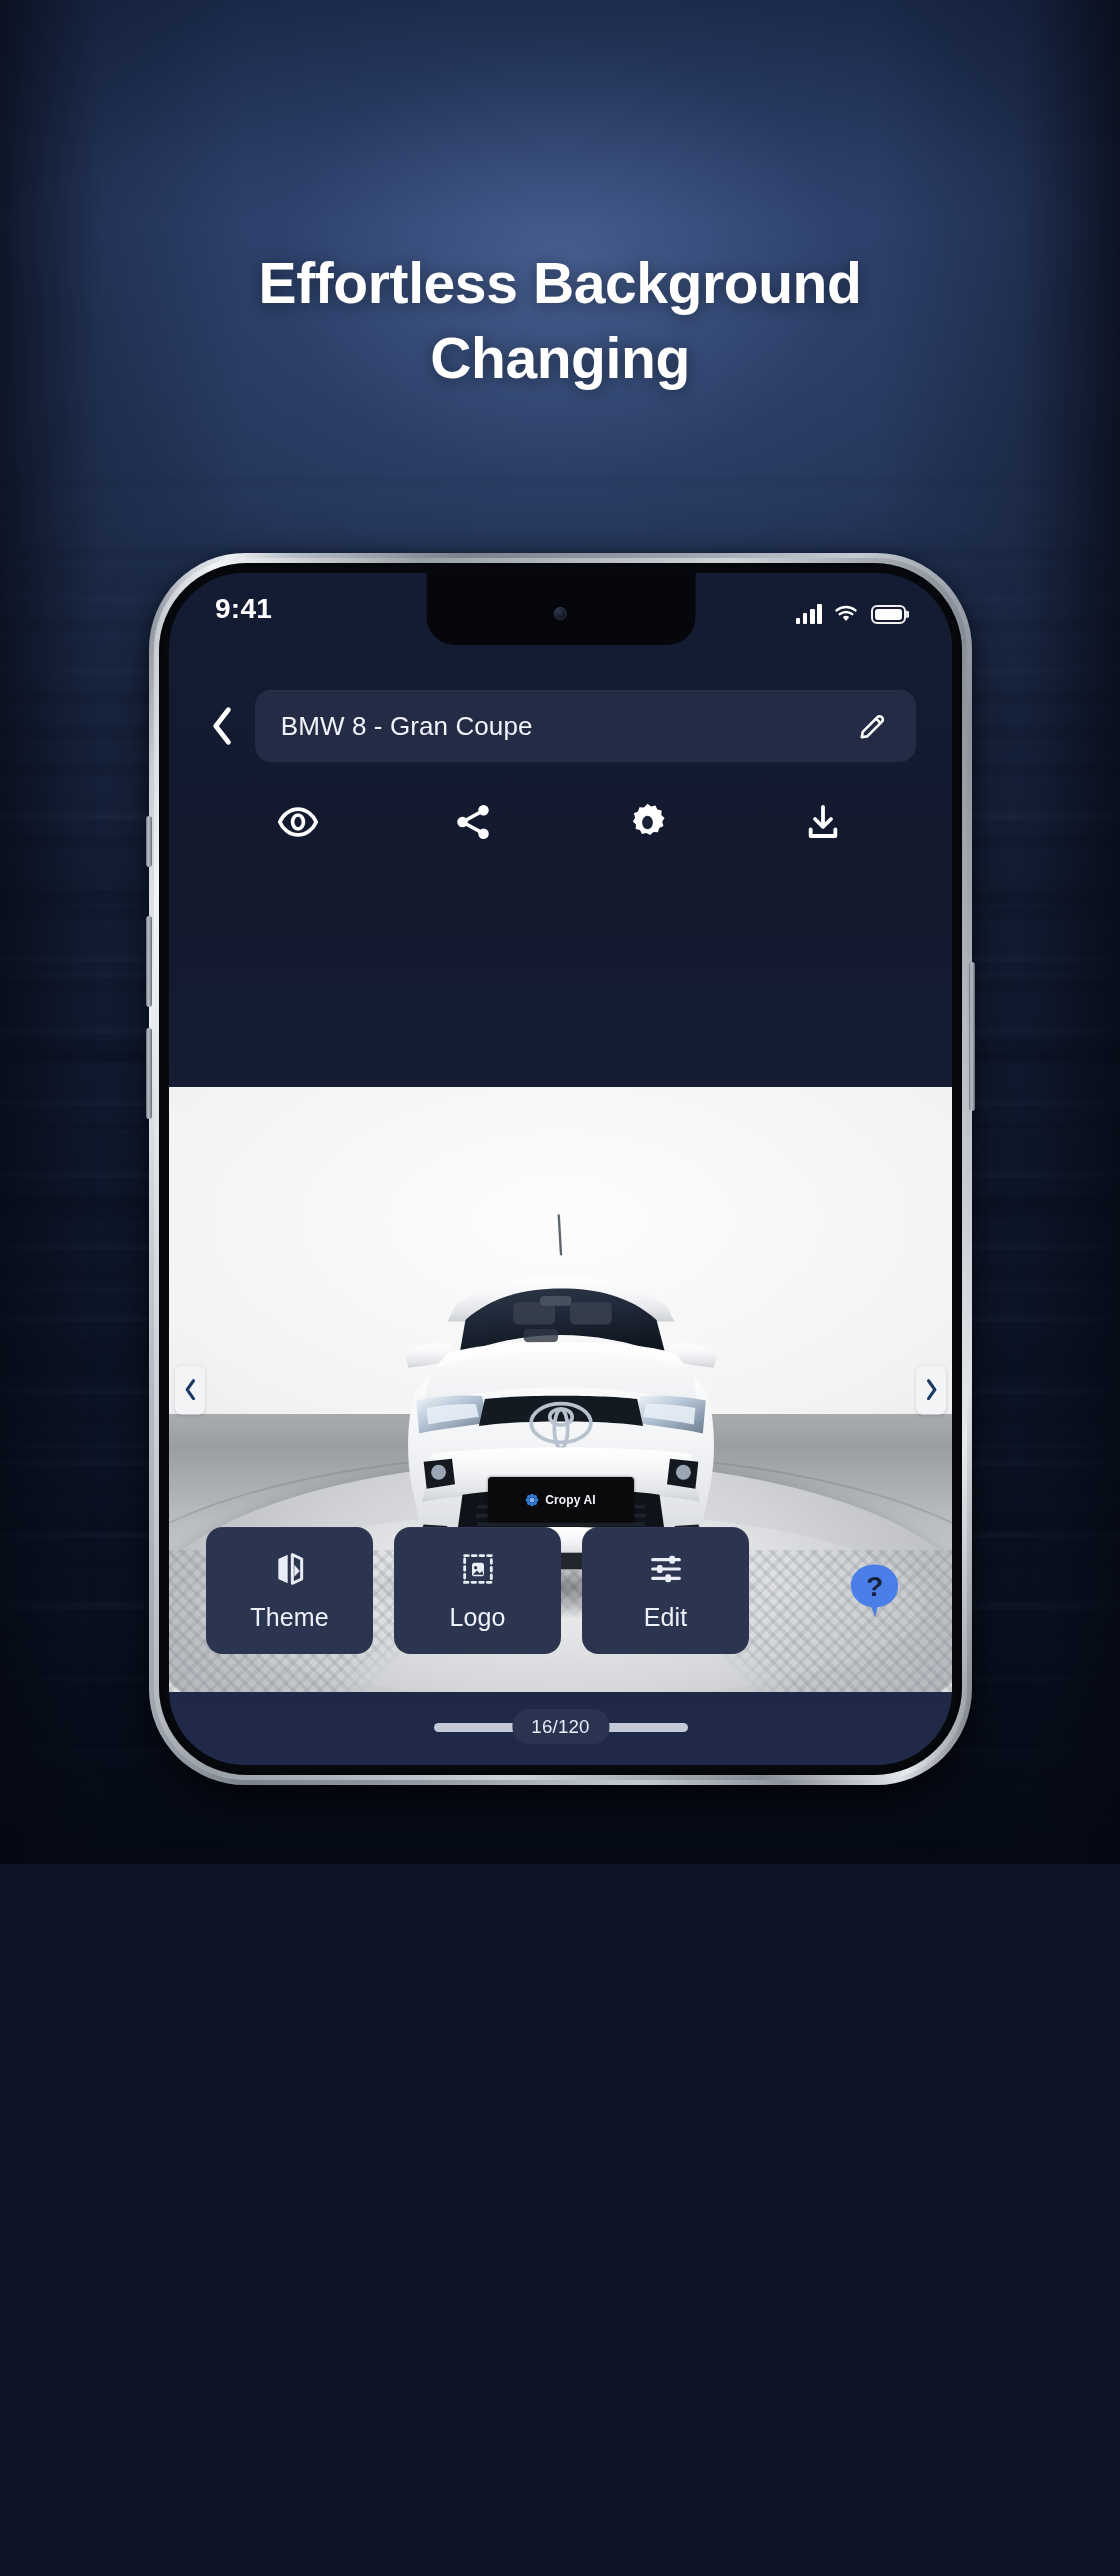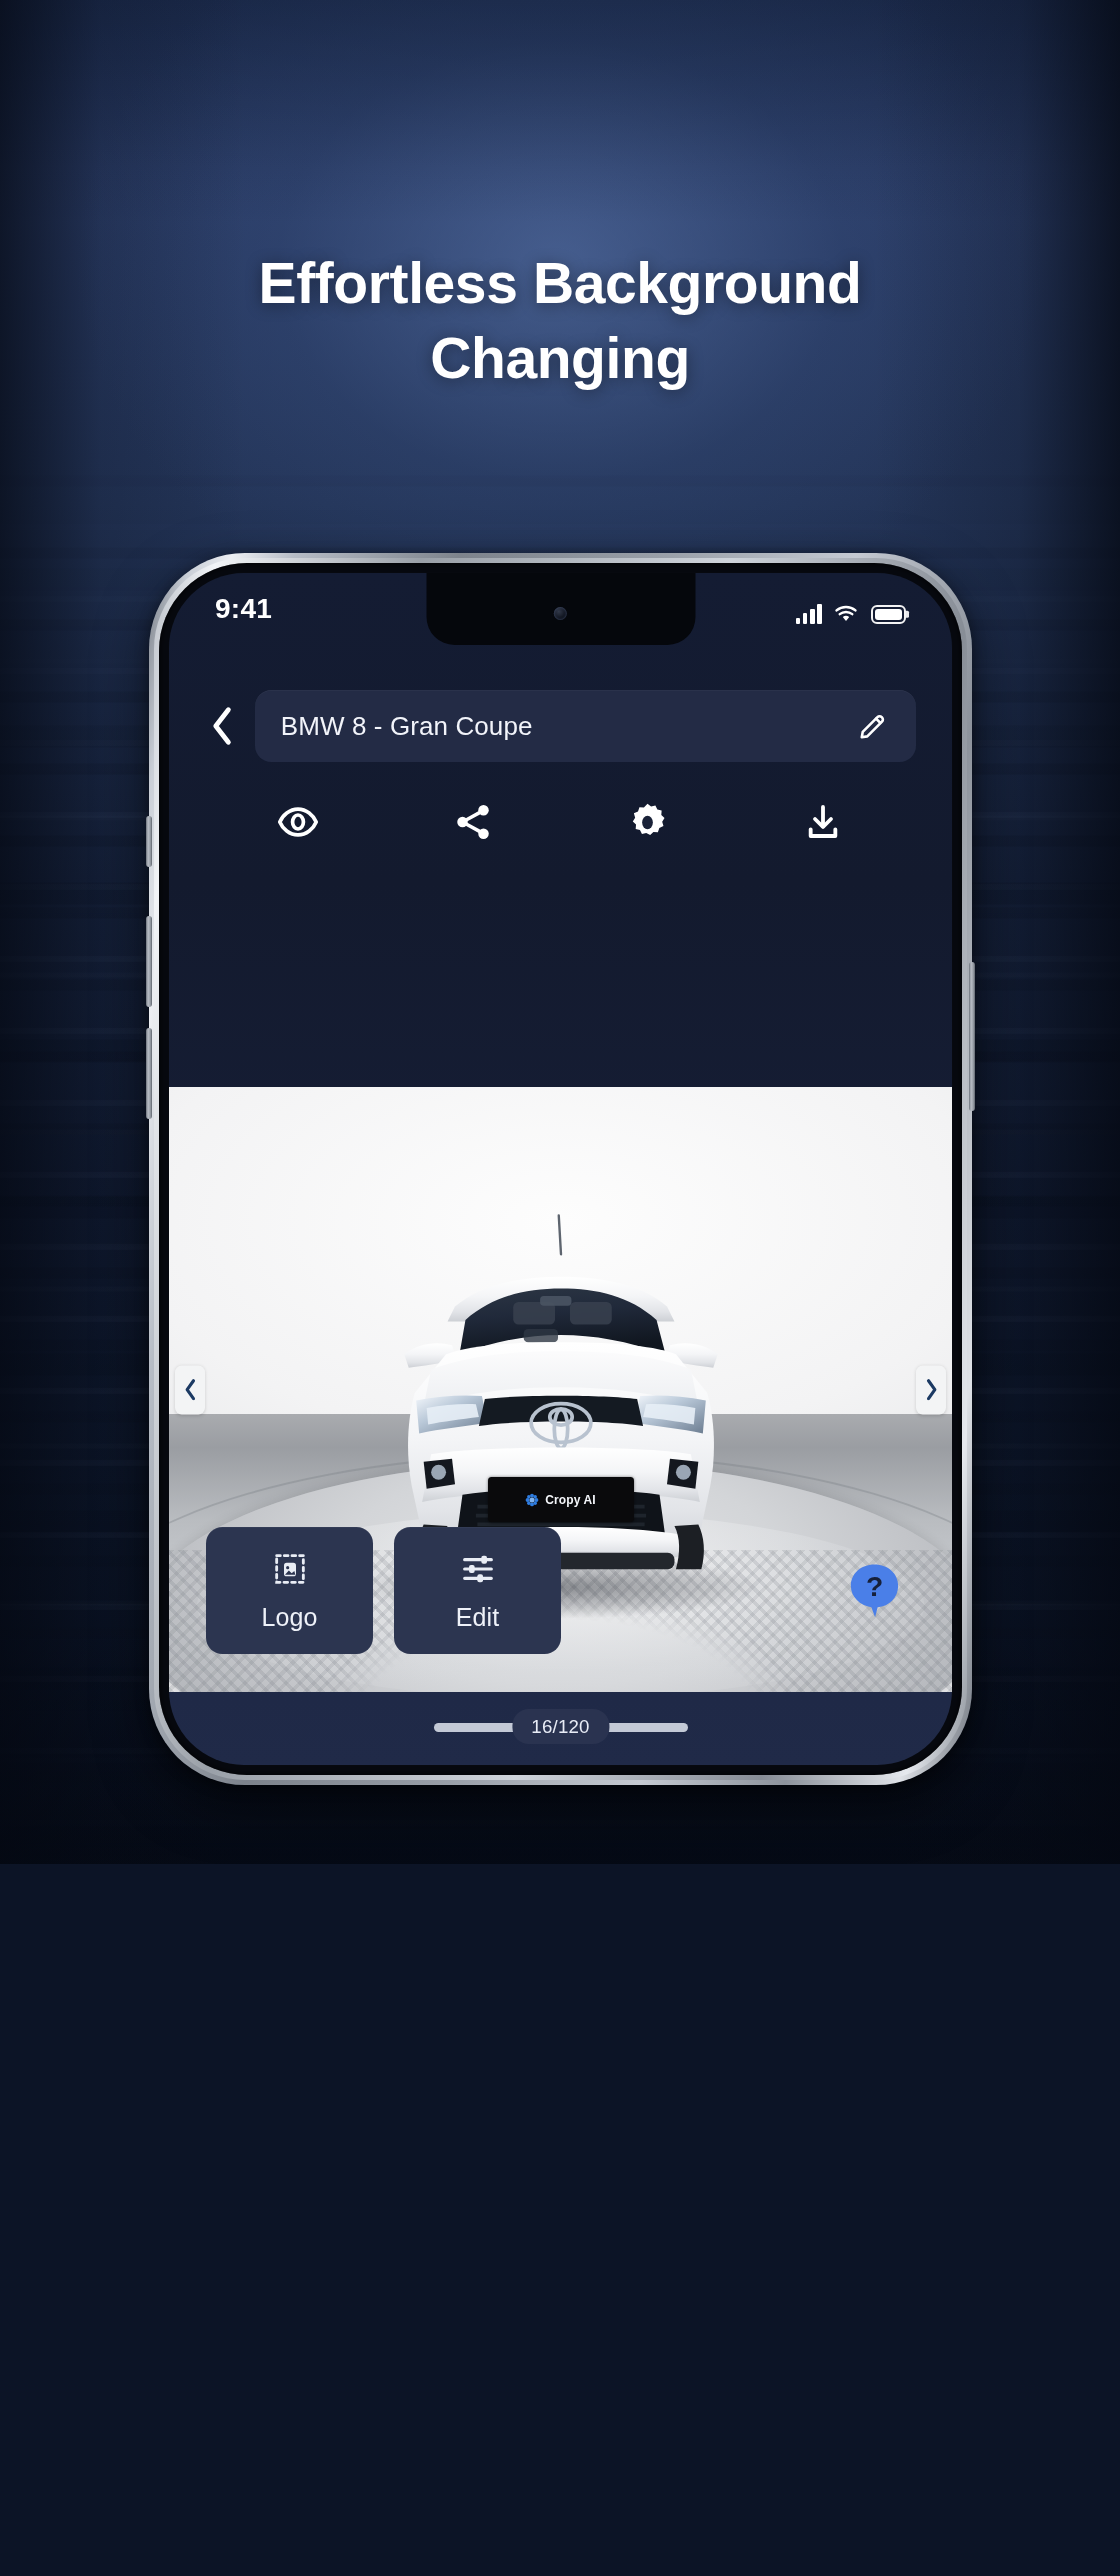--- a/index.html
+++ b/index.html
@@ -555,20 +555,28 @@
               <svg width="15" height="22.4" viewBox="0 0 20 30">
                 <path d="M6 3 L14.5 15 L6 27" stroke="#1c3a63" stroke-width="4.2" fill="none" stroke-linecap="round" stroke-linejoin="round"></path>
               </svg>
             </div>
           </div>
 
           <div class="counter">16/120</div>
 
           <div class="actionbar">
 
+            <div class="action-btn">
+              <svg width="40" height="40" viewBox="0 0 24 24">
+                <path d="M10.6 3.4 L10.6 20.6 L5.0 18.0 L5.0 6.0 Z" fill="#e9edf5"></path>
+                <path d="M13.4 3.4 L13.4 20.6 L19.0 18.0 L19.0 6.0 Z" fill="none" stroke="#e9edf5" stroke-width="1.8" stroke-linejoin="round"></path>
+                <path d="M14.6 9.4 L17.8 13.2 L14.6 16.6 Z" fill="#e9edf5"></path>
+              </svg>
+              <span class="lbl">Theme</span>
+            </div>
 
             <div class="action-btn">
               <svg width="40" height="40" viewBox="0 0 24 24">
                 <path d="M4 4 H20 V20 H4 Z" fill="none" stroke="#e9edf5" stroke-width="1.7" stroke-dasharray="2.2 2.4" stroke-linecap="round"></path>
                 <rect x="8.4" y="8.2" width="7.2" height="8.2" rx="1.6" fill="#e9edf5"></rect>
                 <circle cx="10.6" cy="11.2" r="0.95" fill="#2c3550"></circle>
                 <path d="M9.0 15.4 L11.3 12.9 L13.0 14.6 L14.6 13.2 L15.2 15.4 Z" fill="#2c3550"></path>
               </svg>
               <span class="lbl">Logo</span>
             </div>

